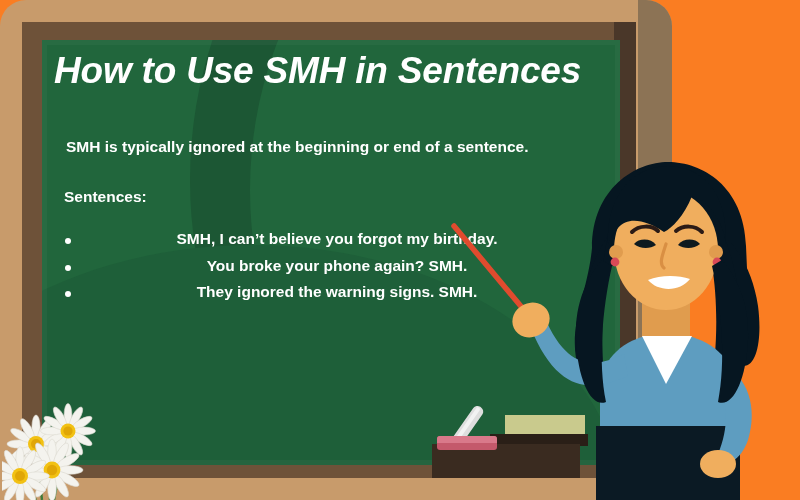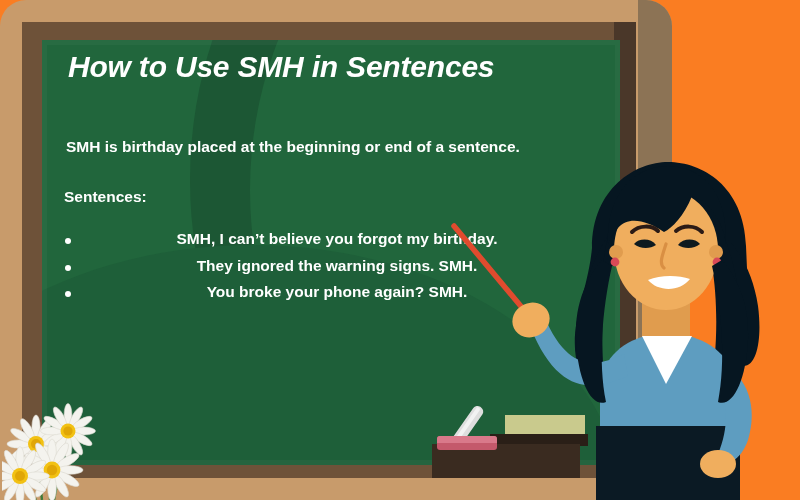--- a/index.html
+++ b/index.html
@@ -107,24 +107,24 @@
 
   
   .board-text {
     position: absolute;
     inset: 0;
     z-index: 6;
     color: #ffffff;
   }
   .title {
     position: absolute;
-    left: 26px;
+    left: 12px;
     top: 10px;
     width: 540px;
-    font-size: 30px;
+    font-size: 37px;
     font-weight: bold;
     font-style: italic;
     letter-spacing: -0.2px;
     white-space: nowrap;
   }
   .lead {
     position: absolute;
     left: 24px;
     top: 98px;
     font-size: 15.5px;
@@ -283,35 +283,35 @@
   </div>
 
   <div class="board">
     <div class="board-arc-a"></div>
     <div class="board-arc-b"></div>
     <div class="board-arc-c"></div>
     <div class="board-edge-hi"></div>
 
     <div class="board-text">
       <div class="title">How to Use SMH in Sentences</div>
-      <div class="lead">SMH is birthday placed at the beginning or end of a sentence.</div>
+      <div class="lead">SMH is typically ignored at the beginning or end of a sentence.</div>
       <div class="examples-label">Sentences:</div>
 
       <div class="bullet-list">
         <div class="bullet-row">
           <span class="bullet-dot"></span>
           <span class="bullet-text">SMH, I can’t believe you forgot my birthday.</span>
         </div>
         <div class="bullet-row">
           <span class="bullet-dot"></span>
-          <span class="bullet-text">They ignored the warning signs. SMH.</span>
+          <span class="bullet-text">You broke your phone again? SMH.</span>
         </div>
         <div class="bullet-row">
           <span class="bullet-dot"></span>
-          <span class="bullet-text">You broke your phone again? SMH.</span>
+          <span class="bullet-text">They ignored the warning signs. SMH.</span>
         </div>
       </div>
     </div>
   </div>
 
   <div class="tray-book"></div>
   <div class="tray-chalk"></div>
   <div class="tray-chalk-hi"></div>
   <div class="tray-eraser"></div>
   <div class="tray-eraser-hi"></div>

